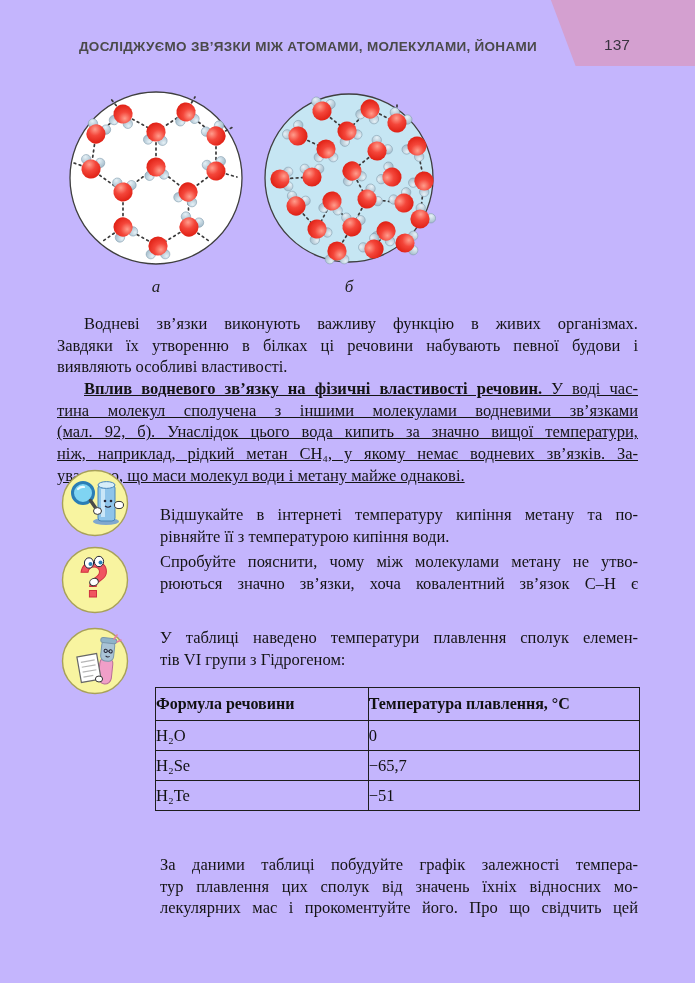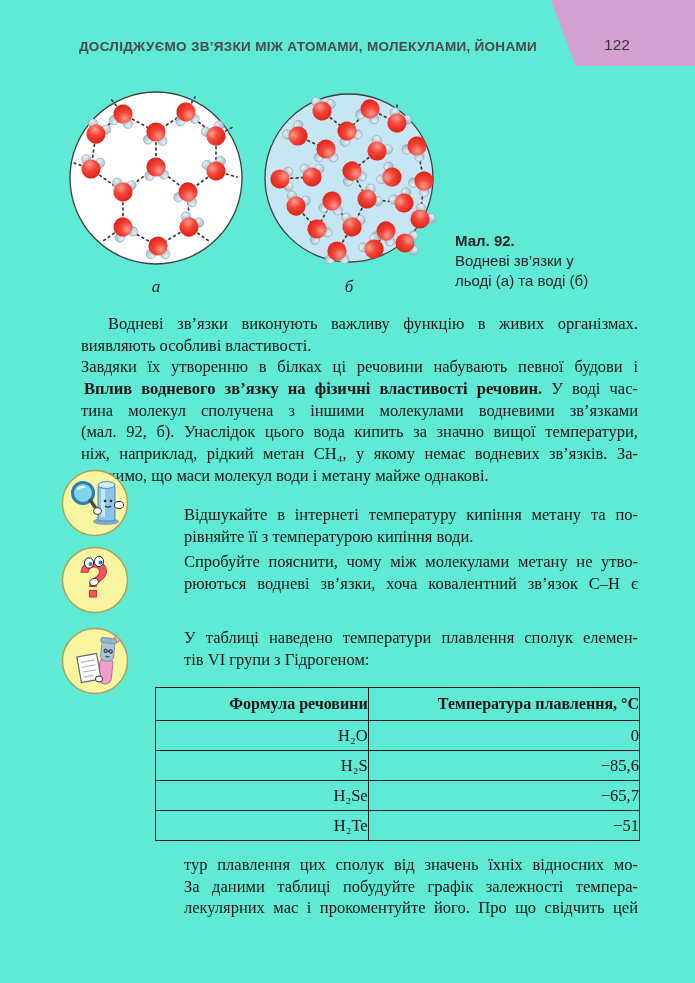--- a/index.html
+++ b/index.html
@@ -1,17 +1,17 @@
 <!DOCTYPE html>
 <html><head>
 <meta charset="utf-8">
 <style>
   html,body{margin:0;padding:0;background:#ffffff;}
   .page{
-    position:relative;width:695px;height:983px;background:#5eead4;overflow:hidden;
+    position:relative;width:695px;height:983px;background:#c4b5fd;overflow:hidden;
     font-family:"Liberation Serif","DejaVu Serif",serif;color:#1c1c1c;
   }
   
   .hdr-shape{position:absolute;left:540px;top:0;width:155px;height:66px;
     clip-path:polygon(7% 0,100% 0,100% 100%,23% 100%);}
   .hdr-title{position:absolute;left:0;top:39px;width:537px;text-align:right;
     font-family:"Liberation Sans","DejaVu Sans",sans-serif;font-weight:700;
     font-size:13.5px;letter-spacing:.3px;color:#4a4a4a;}
   .hdr-page{position:absolute;left:594px;top:36px;width:46px;text-align:center;
     font-family:"Liberation Sans","DejaVu Sans",sans-serif;font-size:15.5px;color:#3a3340;}
@@ -19,52 +19,52 @@
   .fig-ice{position:absolute;left:67px;top:89px;}
   .fig-water{position:absolute;left:262px;top:91px;}
   .fig-label{position:absolute;font-style:italic;font-size:17px;text-align:center;color:#222;}
   .lab-a{left:67px;top:277px;width:178px;}
   .lab-b{left:262px;top:277px;width:174px;}
   .caption{position:absolute;left:455px;top:231px;width:195px;
     font-family:"Liberation Sans","DejaVu Sans",sans-serif;font-size:15px;line-height:20px;color:#262626;}
   .caption .cap-t{font-weight:700;}
   
   .tblock{position:absolute;font-size:16.5px;line-height:21.7px;color:#141414;}
-  .jline{text-align:justify;text-align-last:justify;white-space:normal;margin-left:24px;}
+  .jline{text-align:justify;text-align-last:justify;white-space:normal;}
   .jline.jlast{text-align-last:left;}
   .p1{left:57px;top:313px;width:581px;}
-  .p2{left:57px;top:378px;width:581px;}
+  .p2{left:57px;top:378px;width:581px;text-decoration:underline;}
   .p1 .jline:first-child{text-indent:27px;}
   .lead-line{text-align:justify;text-align-last:justify;text-indent:27px;}
   .lead{font-weight:700;}
   .task-text-1{left:160px;top:504px;width:478px;}
   .task-text-2{left:160px;top:551px;width:478px;}
   .task-text-3{left:160px;top:627px;width:478px;font-family:Liberation Serif, serif;}
   .closing{left:160px;top:854px;width:478px;}
   .task-icon{position:absolute;width:68px;height:68px;}
   .ti-1{left:61px;top:469px;}
   .ti-2{left:61px;top:546px;}
   .ti-3{left:61px;top:627px;}
   
   .melt-table{position:absolute;left:155px;top:687px;width:485px;border-collapse:collapse;
     font-size:16.5px;color:#111;}
-  .melt-table th,.melt-table td{border:1.4px solid #1d1d1d;text-align:right;padding:0;margin-top:16px;}
+  .melt-table th,.melt-table td{border:1.4px solid #1d1d1d;text-align:left;padding:0;margin-top:16px;}
   .melt-table th{height:32px;font-size:16px;font-weight:700;}
   .melt-table td{height:29px;}
   .melt-table .c1{width:213px;}
   .melt-table .c2{width:272px;}
 </style>
 </head>
 <body>
 
 <div class="page">
 
   <div class="hdr-shape" style="background:#d4a0d0;"></div>
   <div class="hdr-title">ДОСЛІДЖУЄМО ЗВ’ЯЗКИ МІЖ АТОМАМИ, МОЛЕКУЛАМИ, ЙОНАМИ</div>
-  <div class="hdr-page">122</div>
+  <div class="hdr-page">137</div>
 
   <svg class="fig-ice" width="178" height="178" viewBox="0 0 178 178">
     <defs>
       <radialGradient id="og" cx="35%" cy="30%" r="75%">
         <stop offset="0%" stop-color="#ff9d8d"></stop>
           <stop offset="45%" stop-color="#f4463a"></stop>
         <stop offset="100%" stop-color="#df1f13"></stop>
       </radialGradient>
       <radialGradient id="hg" cx="35%" cy="30%" r="80%">
         <stop offset="0%" stop-color="#e6f1f7"></stop>
@@ -161,30 +161,25 @@
       <use href="#mol" transform="translate(158 128) rotate(45)"></use>
       <use href="#mol" transform="translate(75 160) rotate(180)"></use>
       <use href="#mol" transform="translate(112 158) rotate(320)"></use>
       <use href="#mol" transform="translate(143 152) rotate(90)"></use>
     </g>
   </svg>
 
   <div class="fig-label lab-a">а</div>
   <div class="fig-label lab-b">б</div>
 
-  <div class="caption">
-    <div class="cap-t">Мал. 92.</div>
-    <div>Водневі зв’язки у</div>
-    <div>льоді (а) та воді (б)</div>
-  </div>
 
   <div class="tblock p1">
       <div class="jline">Водневі зв’язки виконують важливу функцію в живих організмах.</div>
+      <div class="jline">Завдяки їх утворенню в білках ці речовини набувають певної будови і</div>
       <div class="jline jlast">виявляють особливі властивості.</div>
-      <div class="jline">Завдяки їх утворенню в білках ці речовини набувають певної будови і</div>
     </div>
 
   <div class="tblock p2">
     <div class="lead-line">
       <span class="lead">Вплив водневого зв’язку на фізичні властивості речовин.</span><span> У воді час-</span>
     </div>
     <div>
         <div class="jline">тина молекул сполучена з іншими молекулами водневими зв’язками</div>
         <div class="jline">(мал. 92, б). Унаслідок цього вода кипить за значно вищої температури,</div>
         <div class="jline">ніж, наприклад, рідкий метан CH₄, у якому немає водневих зв’язків. За-</div>
@@ -216,21 +211,21 @@
     <circle cx="34" cy="34" r="32.5" fill="#f8f4a0" stroke="#a8a159" stroke-width="1.4"></circle>
     <text x="33" y="51" font-family="Liberation Sans, DejaVu Sans, sans-serif" font-size="50" font-weight="bold" fill="#f05560" stroke="#cf3240" stroke-width="1" text-anchor="middle">?</text>
     <ellipse cx="28" cy="17" rx="4.6" ry="5.2" fill="#ffffff" stroke="#223" stroke-width="1"></ellipse>
     <ellipse cx="38" cy="15.5" rx="4.6" ry="5.2" fill="#ffffff" stroke="#223" stroke-width="1"></ellipse>
     <circle cx="29.5" cy="18" r="2" fill="#2a7db5"></circle>
       <circle cx="39.5" cy="16.5" r="2" fill="#2a7db5"></circle>
     <ellipse cx="33" cy="36" rx="4.4" ry="3.6" fill="#ffffff" stroke="#333" stroke-width="1" transform="rotate(-20 33 36)"></ellipse>
   </svg>
   <div class="tblock task-text-2">
       <div class="jline">Спробуйте пояснити, чому між молекулами метану не утво-</div>
-      <div class="jline">рюються водневі зв’язки, хоча ковалентний зв’язок С–Н є</div>
+      <div class="jline">рюються значно зв’язки, хоча ковалентний зв’язок С–Н є</div>
     </div>
 
   <svg class="task-icon ti-3" viewBox="0 0 68 68">
     <circle cx="34" cy="34" r="32.5" fill="#f8f4a0" stroke="#a8a159" stroke-width="1.4"></circle>
     <g transform="rotate(6 45 35)">
       <rect x="39" y="30" width="13" height="27" rx="6.5" fill="#f09fc8" stroke="#b76e96" stroke-width="1"></rect>
       <rect x="39" y="13" width="13" height="21" rx="5" fill="#a9c3d6" stroke="#7a97ab" stroke-width="1"></rect>
       <rect x="37.5" y="11" width="16" height="5" rx="2.5" fill="#8fb3c9" stroke="#7a97ab" stroke-width="1"></rect>
       <circle cx="43.5" cy="24" r="1.6" fill="none" stroke="#223" stroke-width="1"></circle>
       <circle cx="48.5" cy="24" r="1.6" fill="none" stroke="#223" stroke-width="1"></circle>
@@ -253,33 +248,29 @@
     <tbody>
         <tr>
       <th class="c1">Формула речовини</th>
       <th class="c2">Температура плавлення, °С</th>
     </tr>
     <tr>
       <td>H₂O</td>
       <td>0</td>
     </tr>
     <tr>
-      <td>H₂S</td>
-      <td>−85,6</td>
-    </tr>
-    <tr>
       <td>H₂Se</td>
       <td>−65,7</td>
     </tr>
     <tr>
       <td>H₂Te</td>
       <td>−51</td>
     </tr>
   </tbody>
     </table>
 
   <div class="tblock closing">
+      <div class="jline">За даними таблиці побудуйте графік залежності темпера-</div>
       <div class="jline">тур плавлення цих сполук від значень їхніх відносних мо-</div>
-      <div class="jline">За даними таблиці побудуйте графік залежності темпера-</div>
       <div class="jline">лекулярних мас і прокоментуйте його. Про що свідчить цей</div>
     </div>
 
 </div>
 
 </body></html>

